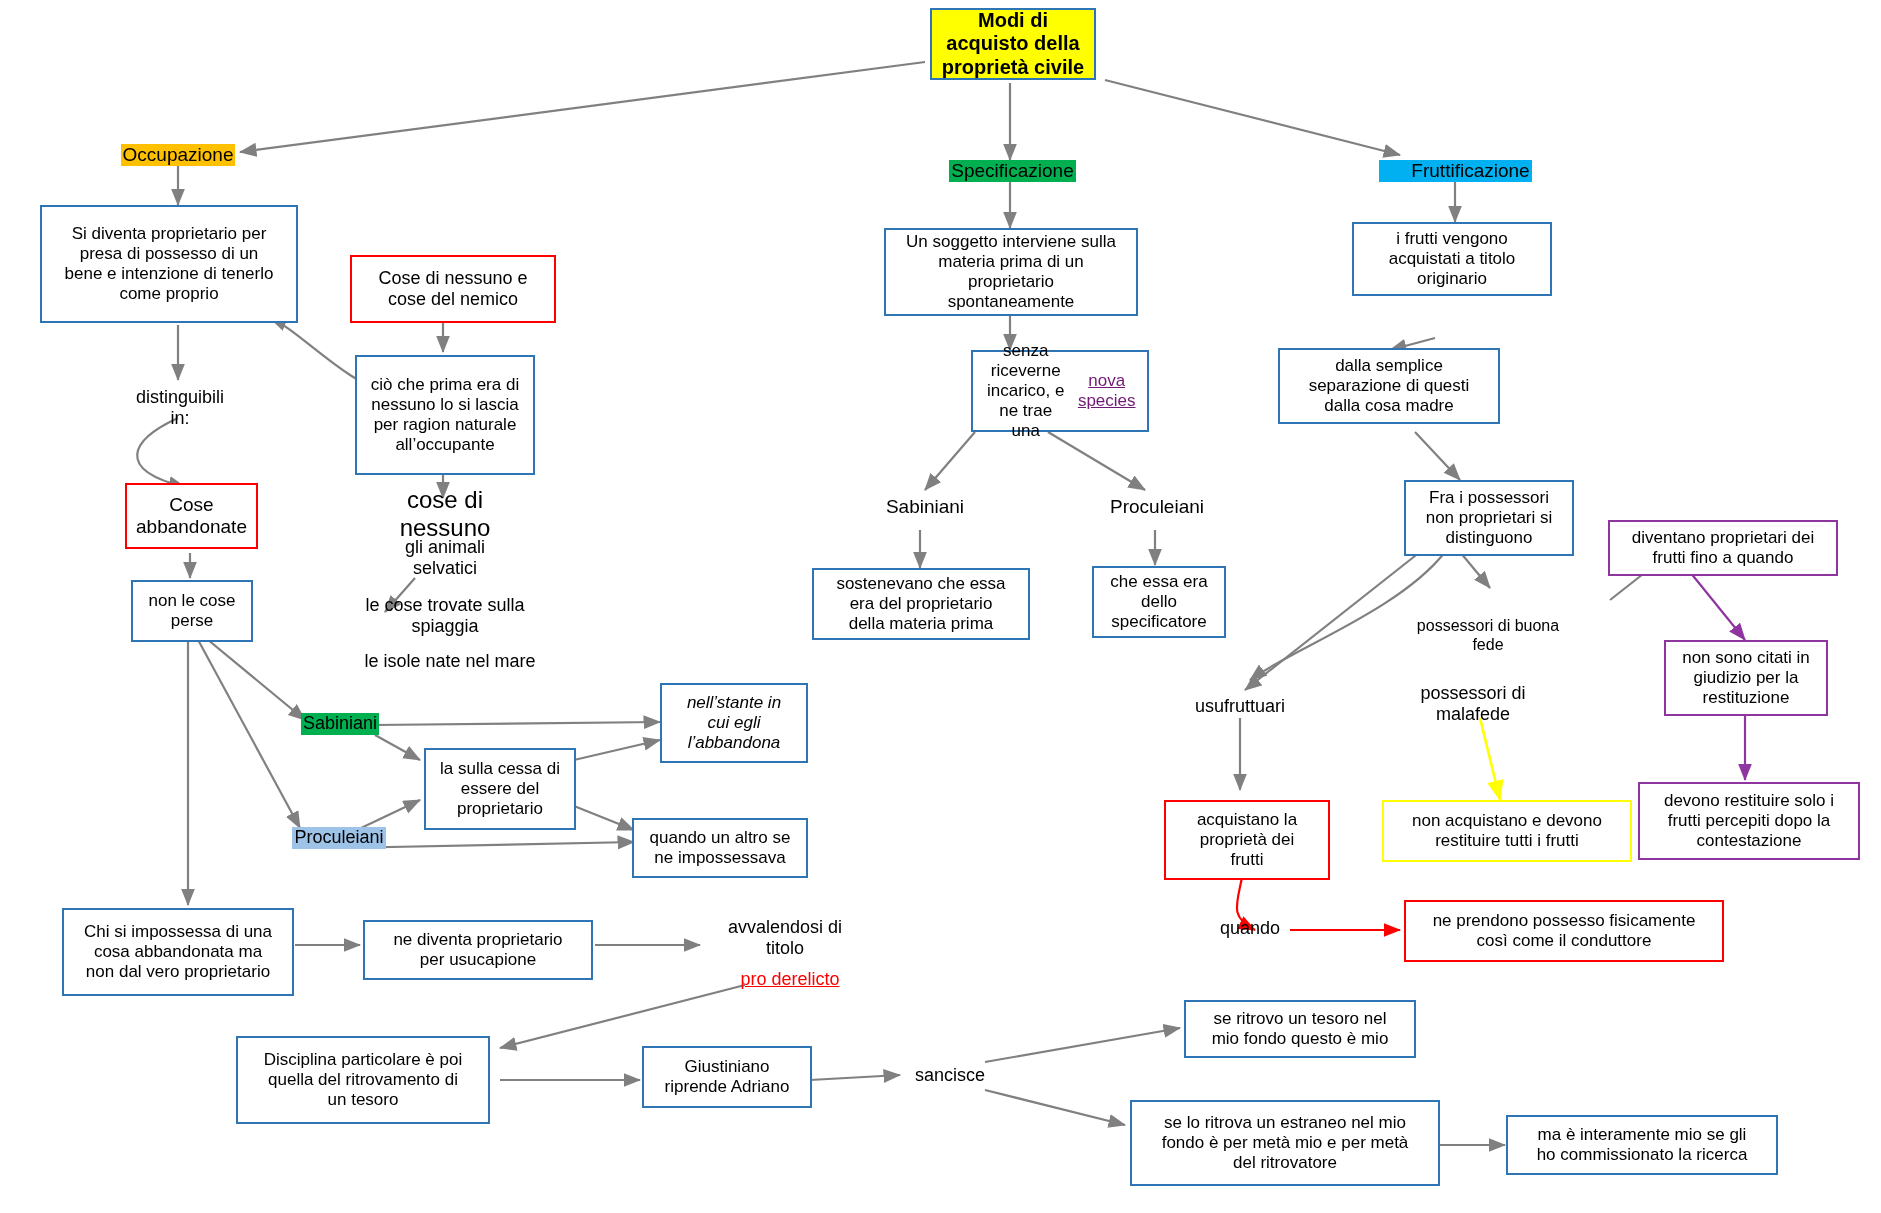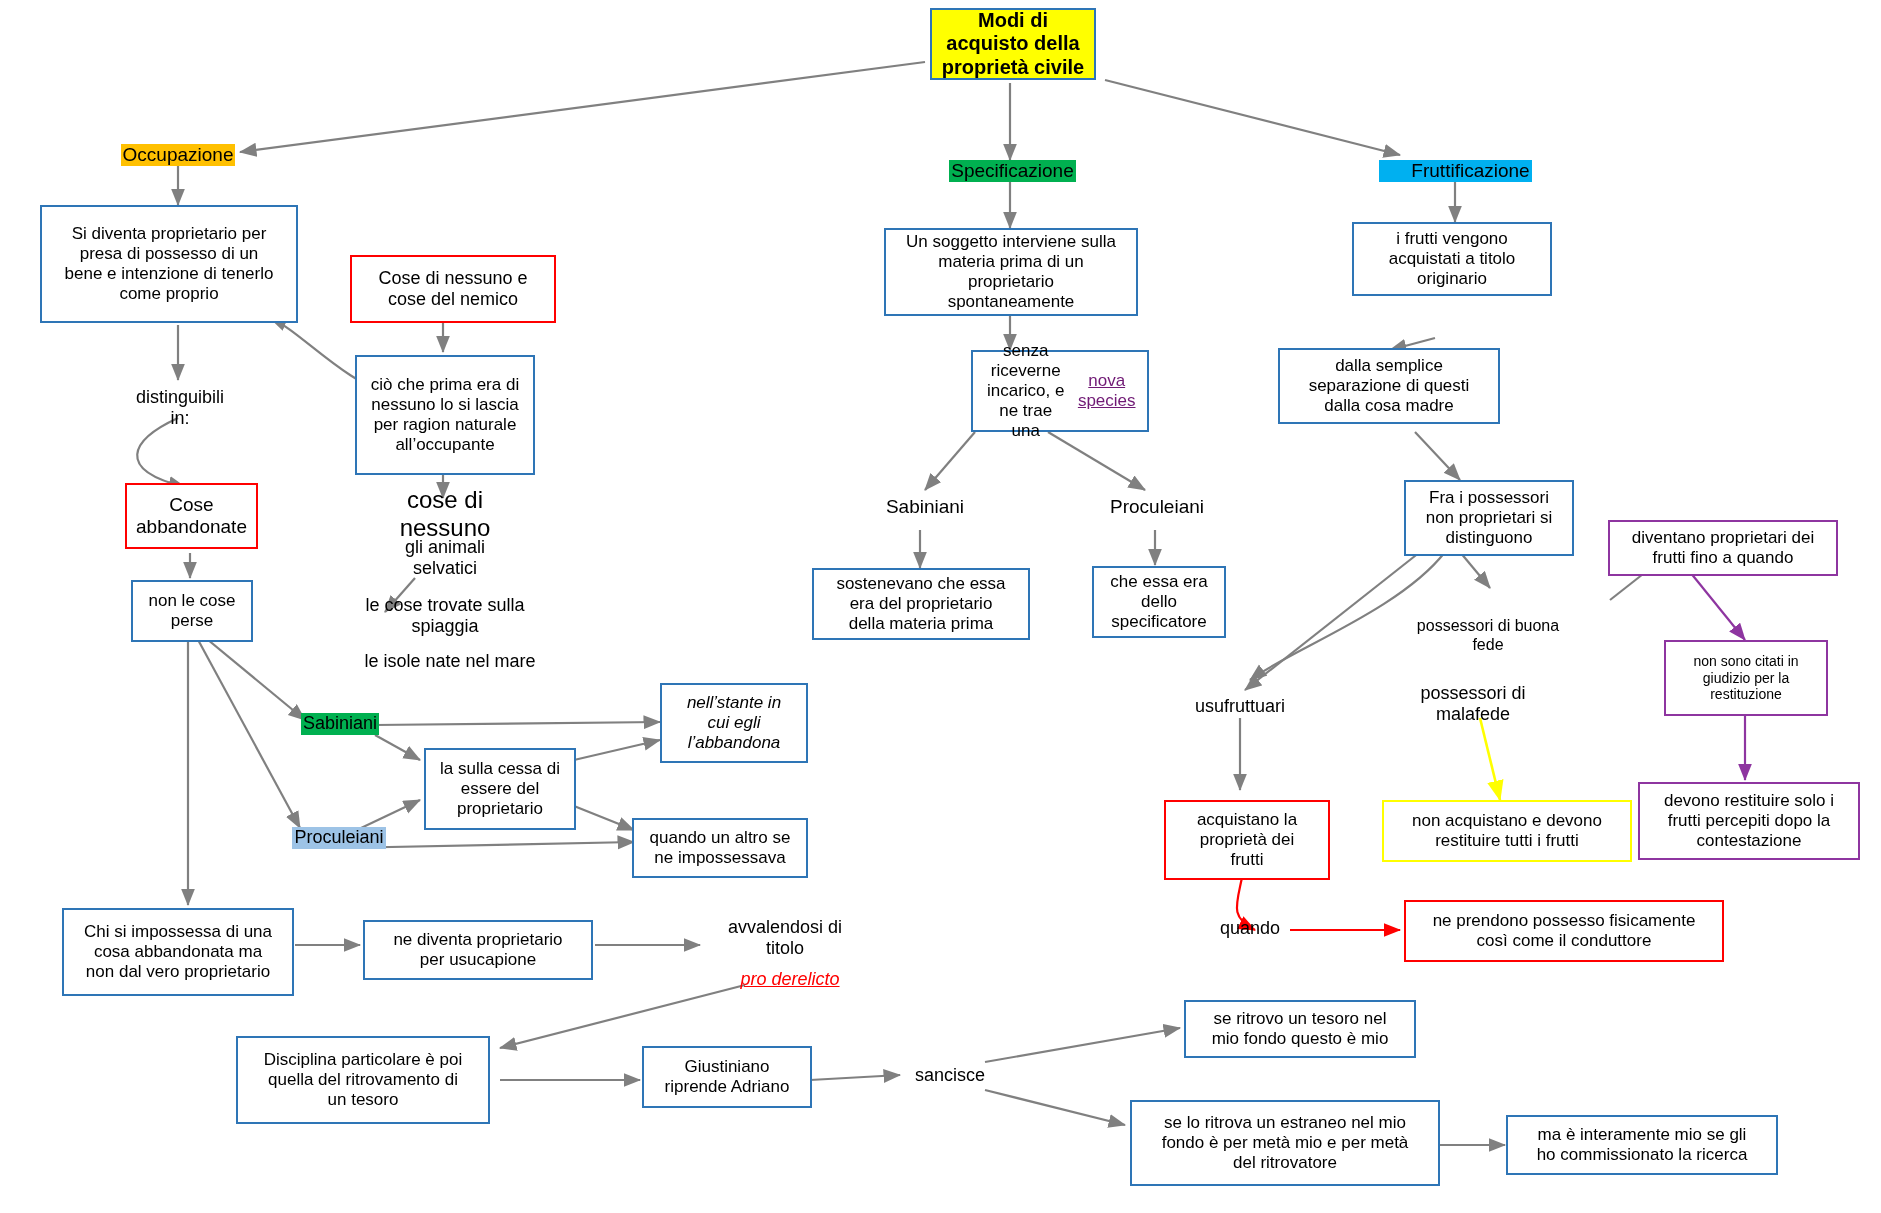--- a/index.html
+++ b/index.html
@@ -213,21 +213,21 @@
   <div class="node box-blue" style="left:62px; top:908px; width:232px; height:88px; font-size:17px;">Chi si impossessa di una
 cosa abbandonata ma
 non dal vero proprietario</div>
 
   <div class="node box-blue" style="left:363px; top:920px; width:230px; height:60px; font-size:17px;">ne diventa proprietario
 per usucapione</div>
 
   <div class="node plain" style="left:705px; top:912px; width:160px; height:52px; font-size:18px;">avvalendosi di
 titolo</div>
 
-  <div class="node plain" style="left:710px; top:966px; width:160px; height:28px; font-size:18px;font-style:italic;">
+  <div class="node plain" style="left:710px; top:966px; width:160px; height:28px; font-size:18px;">
     <span class="t-red-underline">pro derelicto</span>
   </div>
 
   <div class="node box-blue" style="left:236px; top:1036px; width:254px; height:88px; font-size:17px;">Disciplina particolare è poi
 quella del ritrovamento di
 un tesoro</div>
 
   <div class="node box-blue" style="left:642px; top:1046px; width:170px; height:62px; font-size:17px;">Giustiniano
 riprende Adriano</div>
 
@@ -294,21 +294,21 @@
 
   <div class="node box-red" style="left:1404px; top:900px; width:320px; height:62px; font-size:17px;">ne prendono possesso fisicamente
 così come il conduttore</div>
 
   <div class="node box-yellow" style="left:1382px; top:800px; width:250px; height:62px; font-size:17px;">non acquistano e devono
 restituire tutti i frutti</div>
 
   <div class="node box-purple" style="left:1608px; top:520px; width:230px; height:56px; font-size:17px;">diventano proprietari dei
 frutti fino a quando</div>
 
-  <div class="node box-purple" style="left:1664px; top:640px; width:164px; height:76px; font-size:14px;">non sono citati in
+  <div class="node box-purple" style="left:1664px; top:640px; width:164px; height:76px; font-size:17px;">non sono citati in
 giudizio per la
 restituzione</div>
 
   <div class="node box-purple" style="left:1638px; top:782px; width:222px; height:78px; font-size:17px;">devono restituire solo i
 frutti percepiti dopo la
 contestazione</div>
 
 </div>
 
 </body></html>

